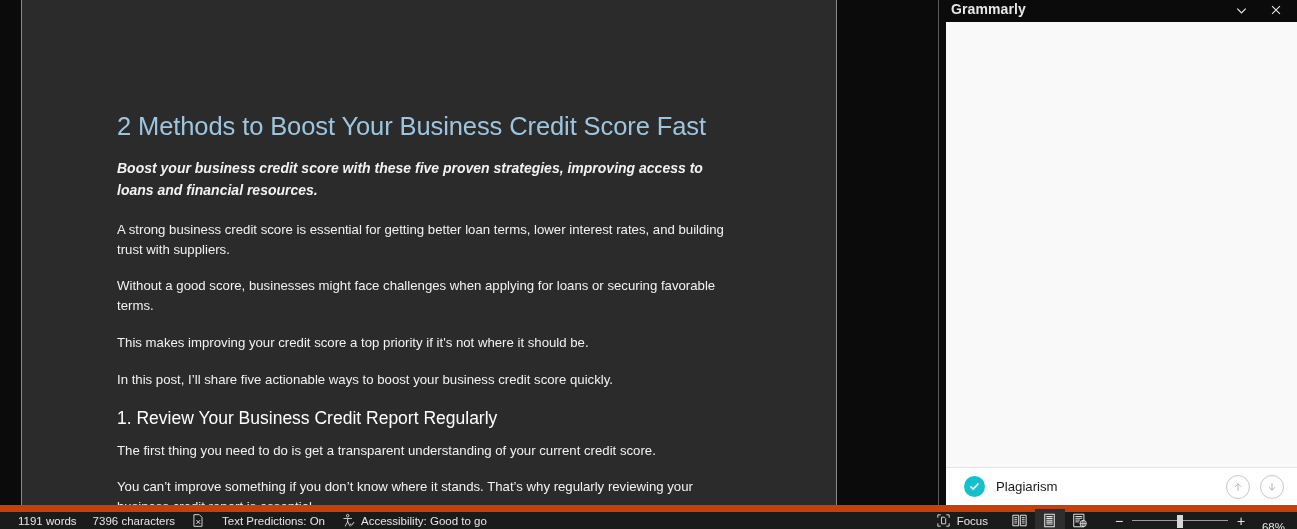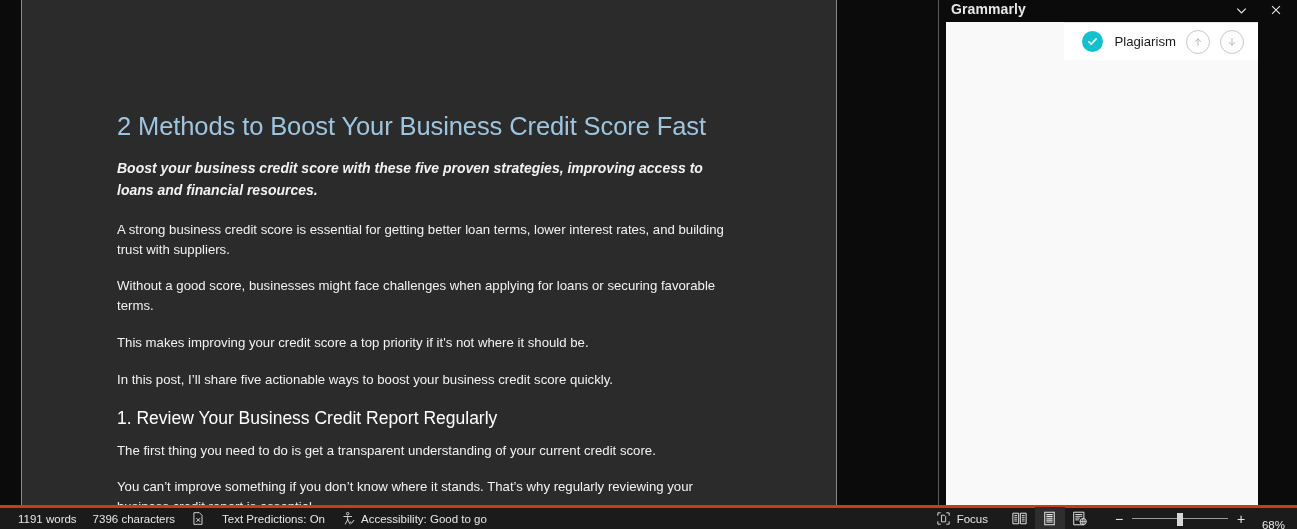--- a/index.html
+++ b/index.html
@@ -106,24 +106,24 @@
     width: 17px; height: 17px;
     display: flex; align-items: center; justify-content: center;
     cursor: pointer;
     position: relative; top: -1px;
   }
   .g-hbtn svg { display: block; }
 
   #g-body {
     position: absolute;
     left: 7px; top: 22px;
-    width: 312px; height: 483px;
+    width: 352px; height: 483px;
     background: #f9f9f9;
     display: flex;
-    flex-direction: row;
+    flex-direction: column;
   }
   #g-content {
     flex: 1;
     background: #f9f9f9;
   }
   #g-footer {
     height: 38px;
     background: #ffffff;
     border-top: 1px solid #e6e6e6;
     display: flex;
@@ -153,21 +153,21 @@
     margin-left: 10px;
     flex: 0 0 auto;
   }
 
   
   #status-bar {
     position: absolute;
     left: 0; bottom: 0;
     width: 1297px; height: 24px;
     background: #1b1b1b;
-    border-top: 3px solid #c2410c;
+    border-top: 7px solid #c2410c;
     display: flex;
     align-items: center;
     color: #e6e6e6;
     font-size: 11.5px;
   }
   .sb-item {
     display: flex;
     align-items: center;
     height: 24px;
     padding: 0 8px;

